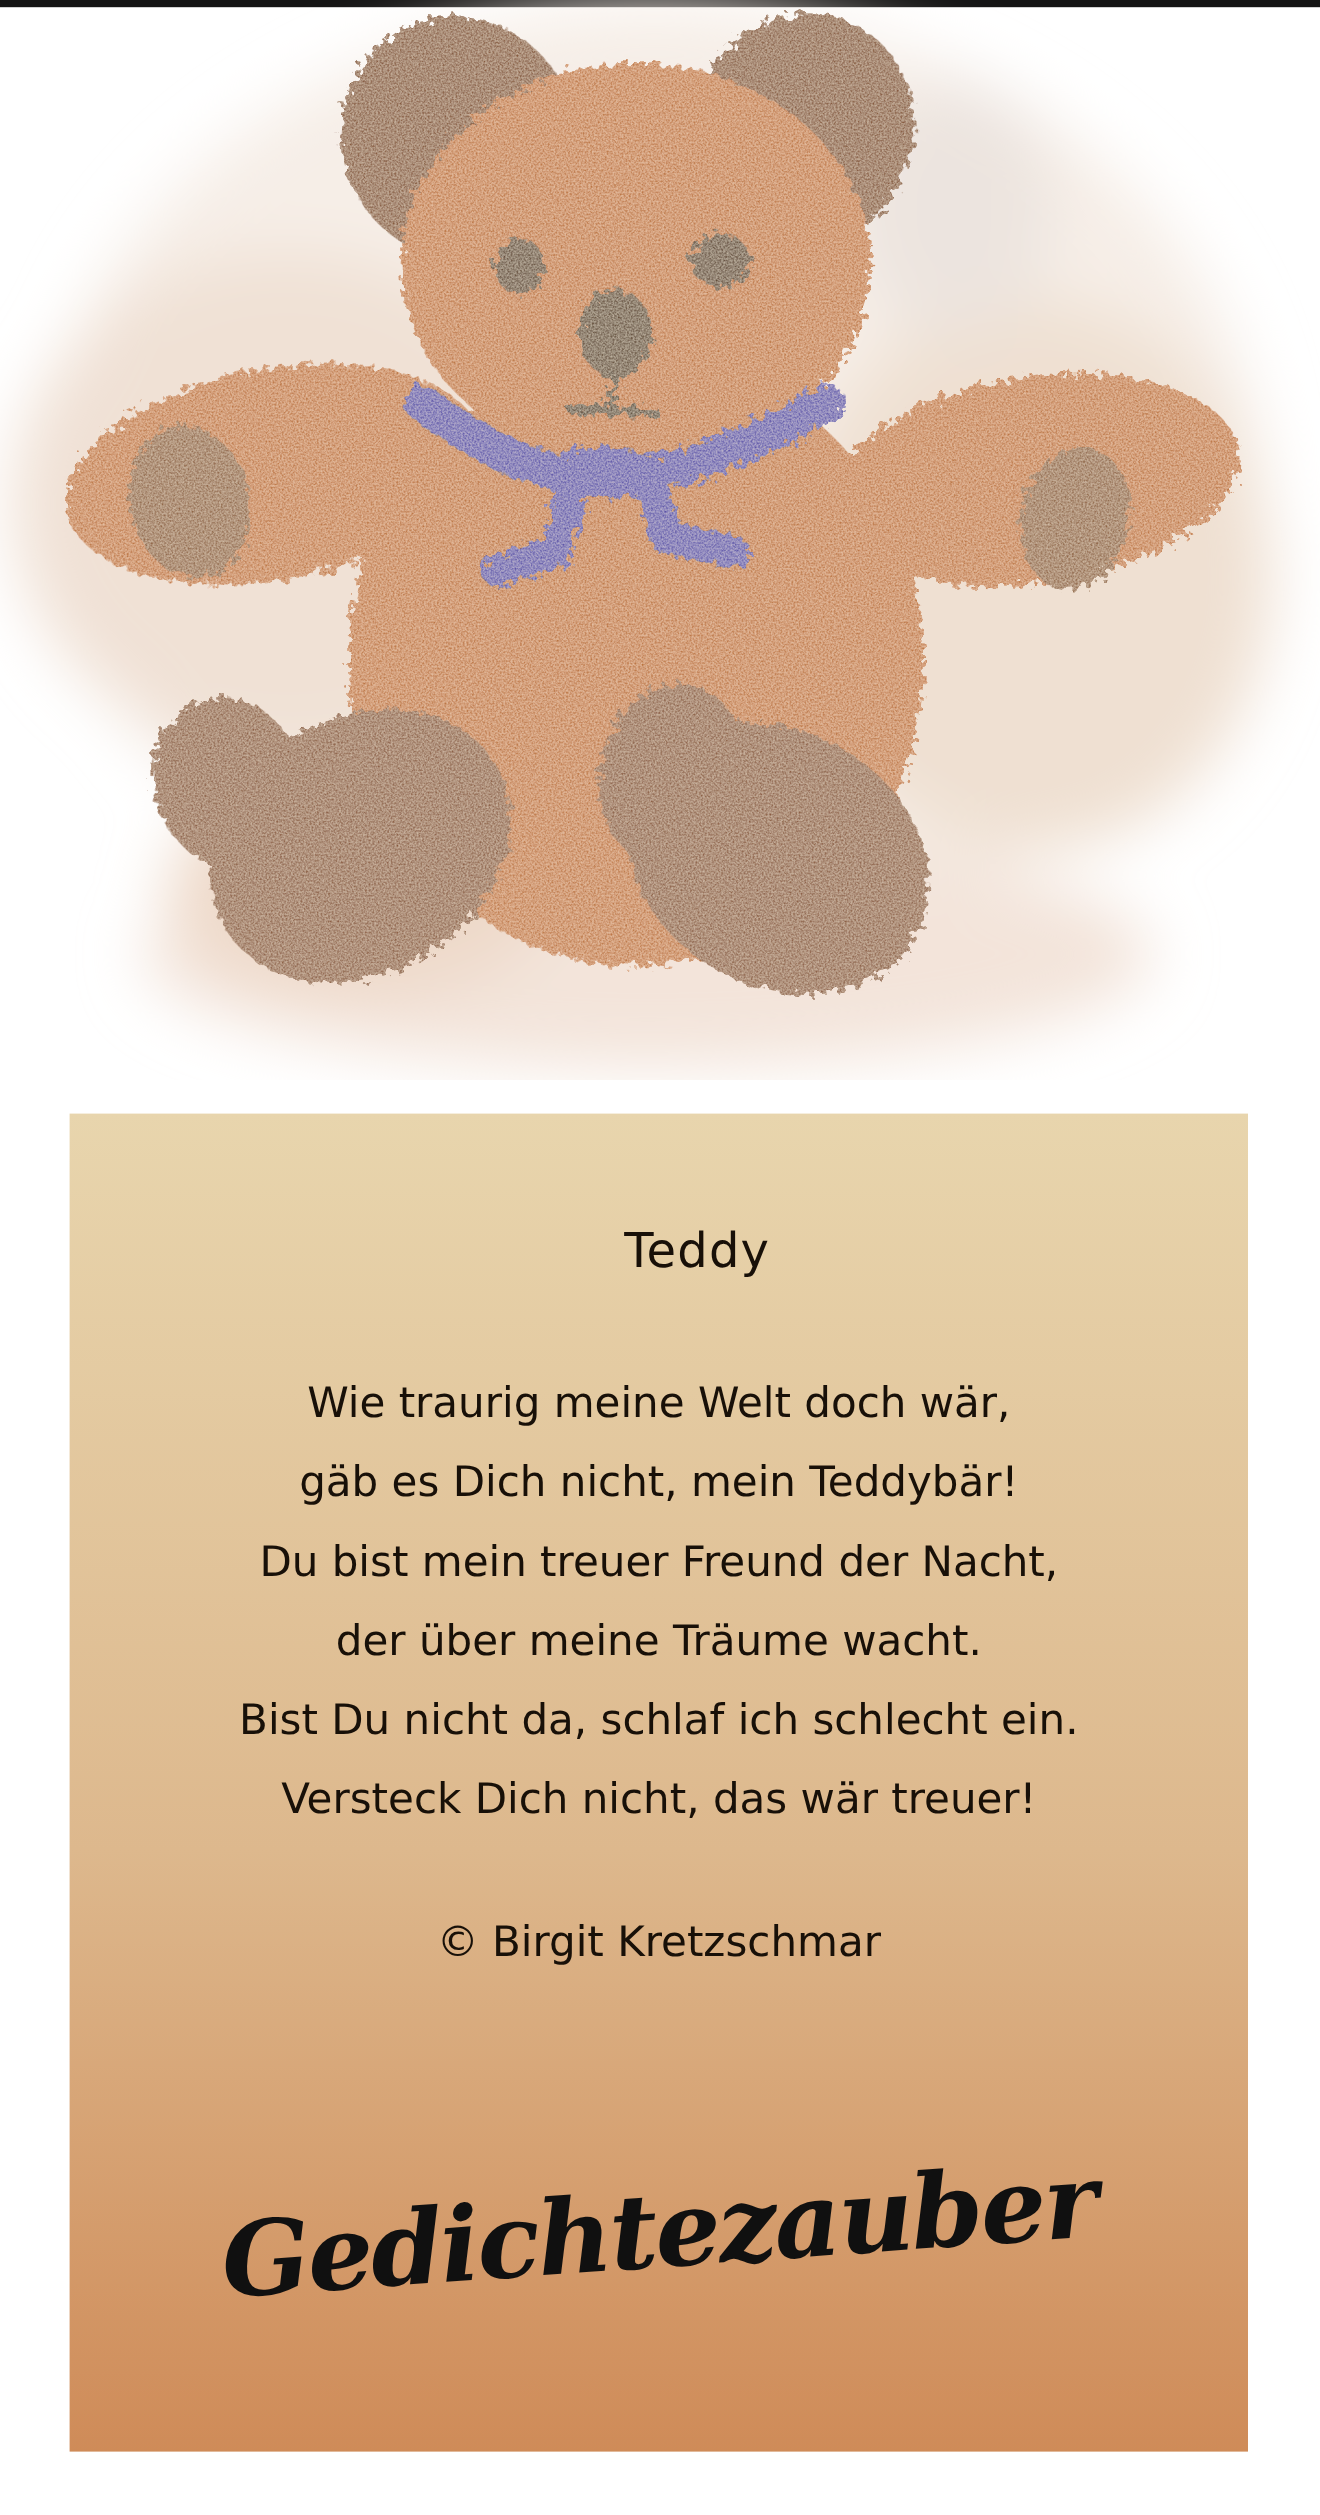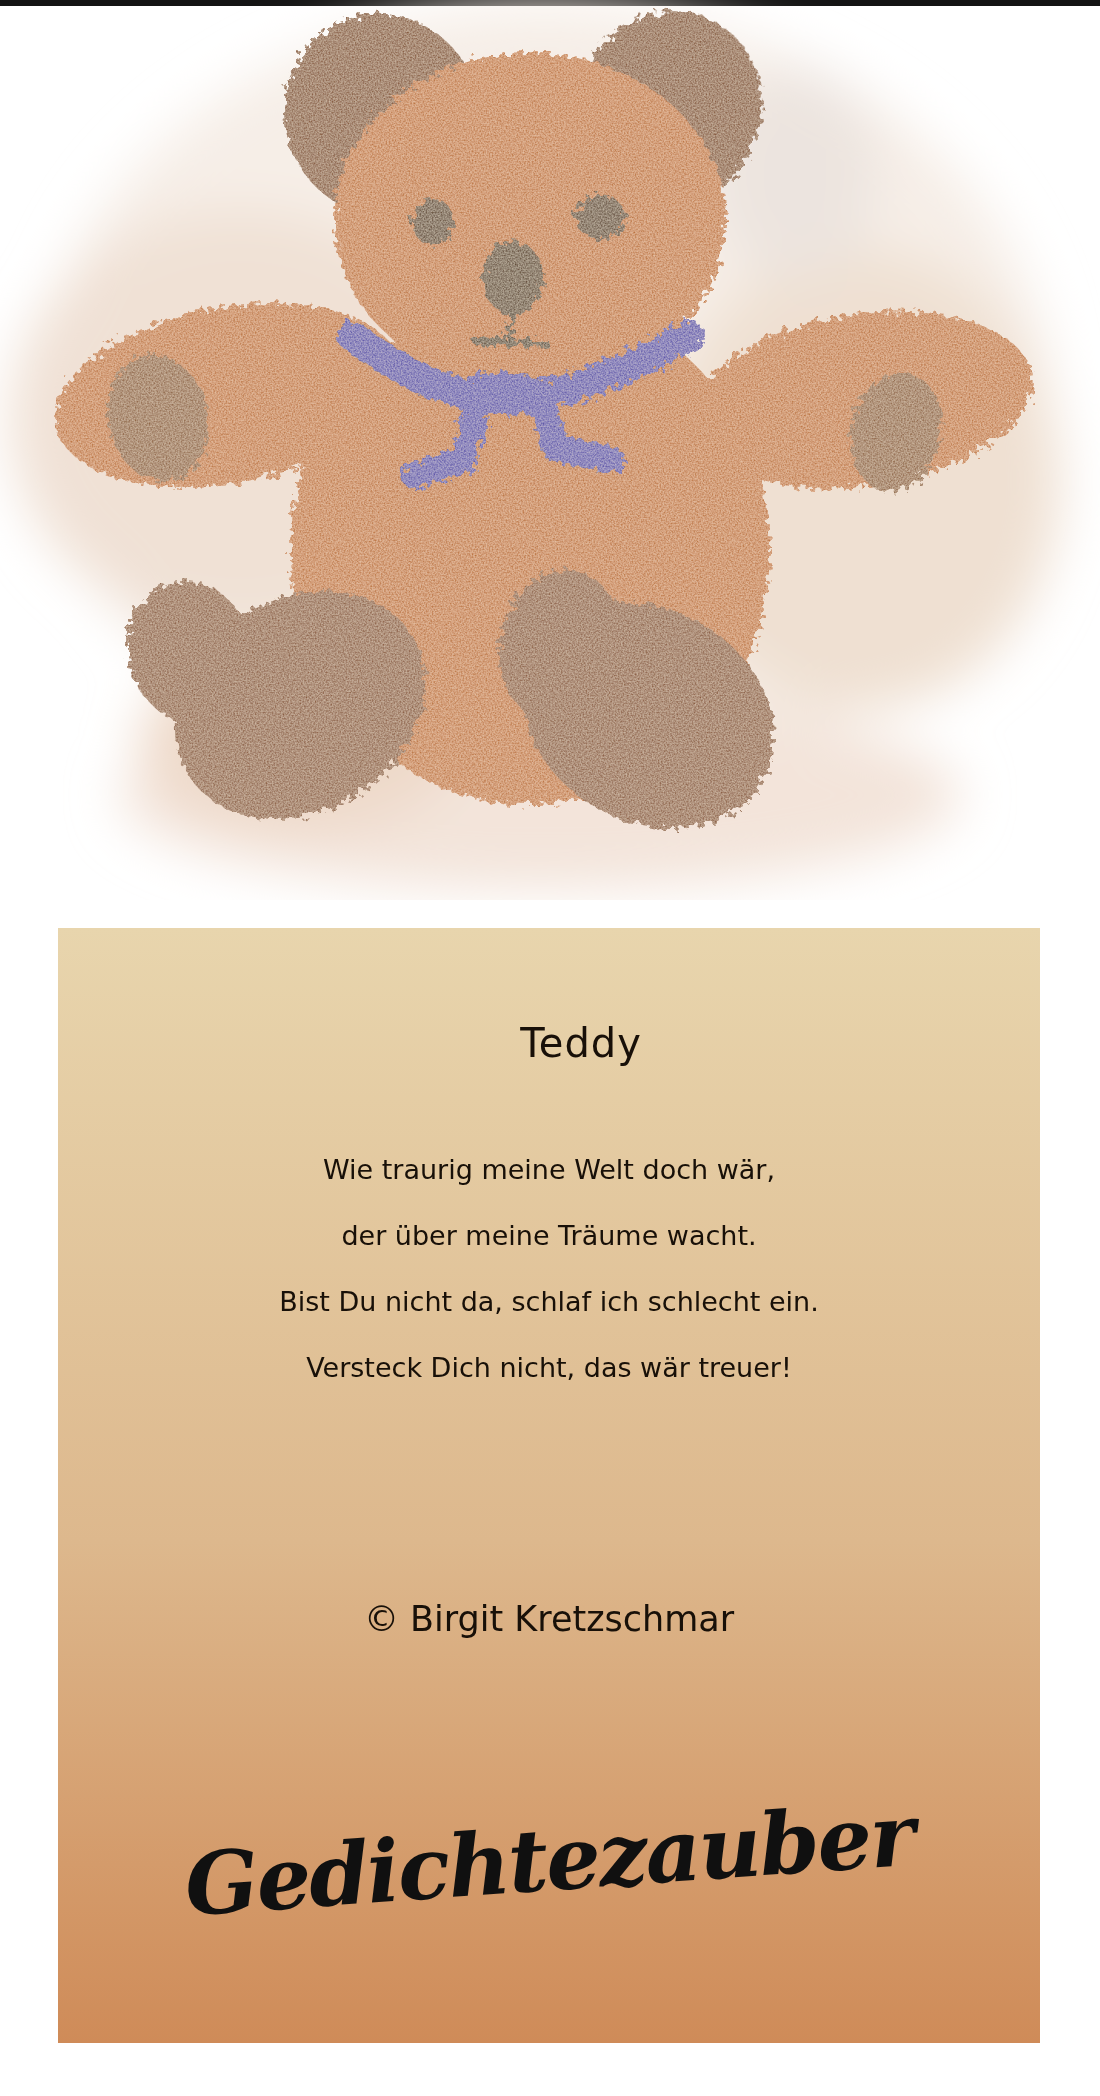--- a/index.html
+++ b/index.html
@@ -22,21 +22,21 @@
   }
   .bear-wrap{
     position:absolute;left:0;top:0;width:1100px;height:900px;
   }
   .poem-card{
     position:absolute;left:58px;top:928px;width:982px;height:1115px;
     background:linear-gradient(to bottom,var(--card_top) 0%,#ddb88d 55%,var(--card_bottom) 100%);
   }
   .card-text{position:absolute;left:0;width:982px;text-align:center;}
   .card-title{top:92px;font-size:40px;letter-spacing:1px;margin-left:32px;}
-  .poem{top:209px;font-size:27px;line-height:66px;}
+  .poem{top:209px;font-size:35px;line-height:66px;}
   .credit{top:658px;font-size:35px;line-height:66px;}
   .signature{
     top:862px;font-size:86px;line-height:140px;
     font-family:"DejaVu Serif","Liberation Serif",serif;
     font-style:italic;font-weight:bold;
     transform:rotate(-4deg);
     color:#101010;
     letter-spacing:-2px;
   }
 </style>
@@ -118,20 +118,22 @@
       </g>
     </g>
   </svg>
 </div>
 
 <div class="poem-card">
   <div class="card-text card-title">Teddy</div>
 
   <div class="card-text poem">
     <div>Wie traurig meine Welt doch wär,</div>
+    <div>gäb es Dich nicht, mein Teddybär!</div>
+    <div>Du bist mein treuer Freund der Nacht,</div>
     <div>der über meine Träume wacht.</div>
     <div>Bist Du nicht da, schlaf ich schlecht ein.</div>
     <div>Versteck Dich nicht, das wär treuer!</div>
   </div>
 
   <div class="card-text credit">
     <div>© Birgit Kretzschmar</div>
   </div>
 
   <div class="card-text signature">Gedichtezauber</div>

